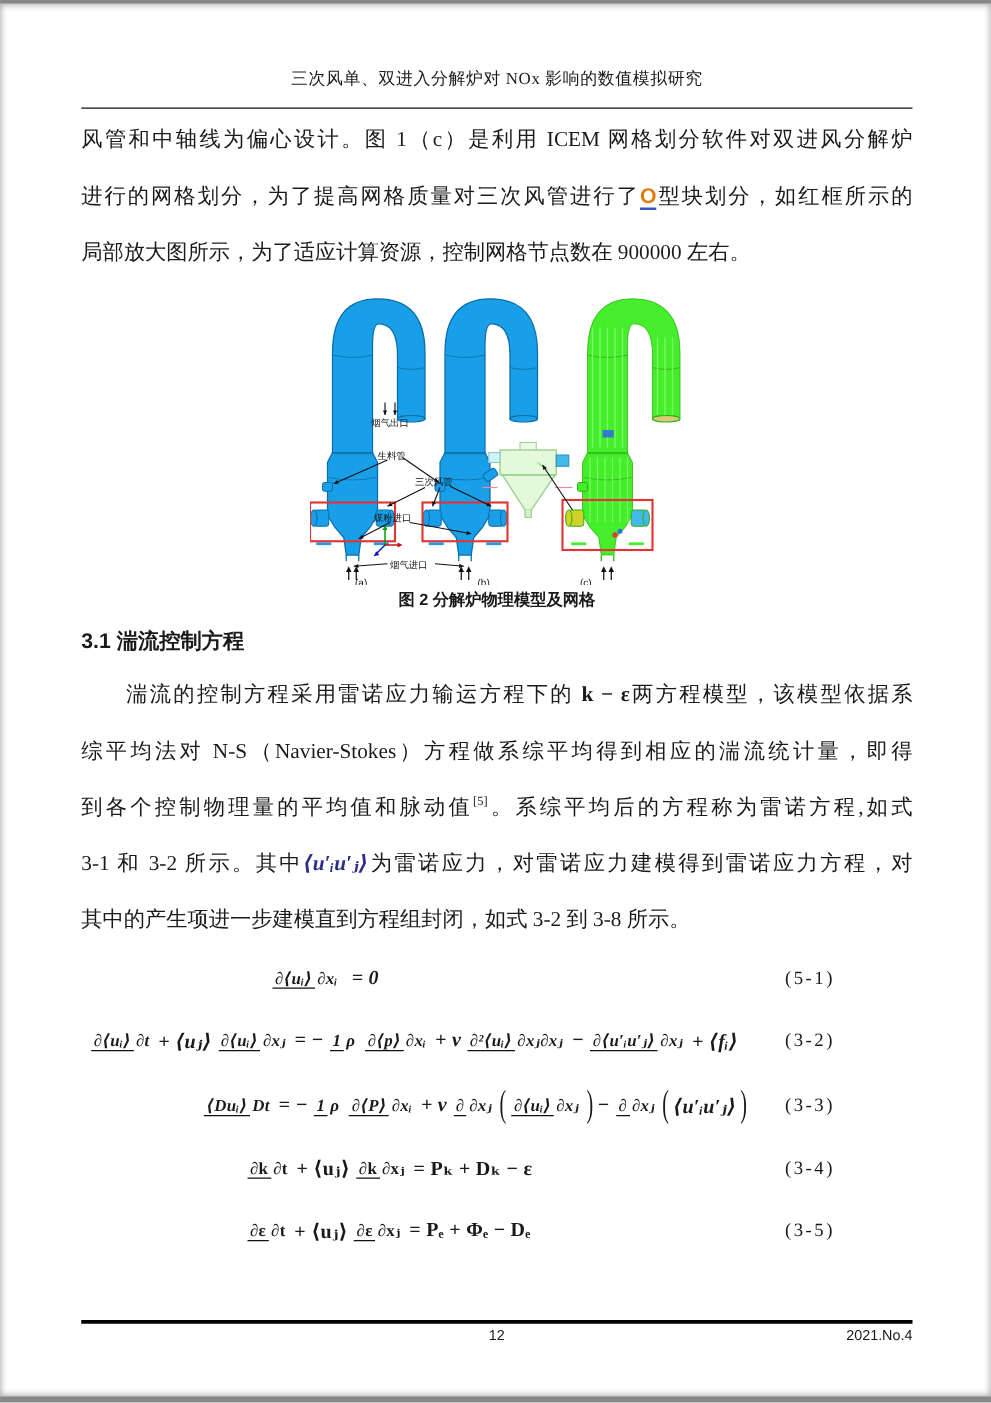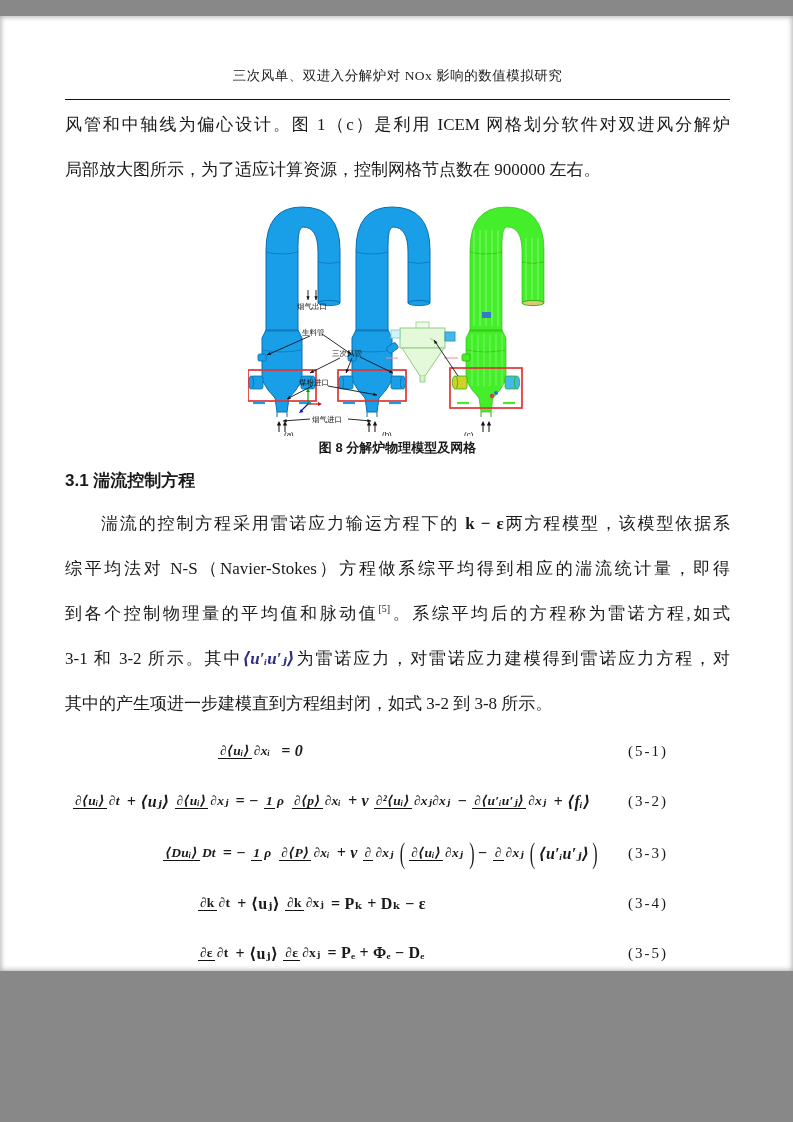--- a/index.html
+++ b/index.html
@@ -1,17 +1,17 @@
 <!DOCTYPE html>
 <html><head>
 <meta charset="utf-8">
 <style>
   html,body{margin:0;padding:0;background:#888;}
   .page{
-    position:relative; width:793px; height:955px; margin:16px auto;
+    position:relative; width:793px; height:1114px; margin:3px auto;
     background:#fff; overflow:hidden;
     font-family:"Liberation Serif","DejaVu Serif",serif; color:#1a1a1a;
     box-shadow: inset 0 0 5px 1px rgba(110,110,110,.55);
   }
   .content{position:absolute; left:65px; right:63px; top:0;}
   .doc-header{margin-top:50px; text-align:center; font-size:13.5px; letter-spacing:.5px; line-height:20px;}
   .header-rule{border:none; border-top:1.8px solid #111; margin:13px 0 0 0;}
   .para{font-size:17px; line-height:45px;}
   .para .line{text-align:justify; text-align-last:justify; white-space:normal;}
   .para .line.last{text-align-last:left;}
@@ -46,20 +46,21 @@
 </head>
 <body>
 
 <div class="page">
   <div class="content">
     <div class="doc-header">三次风单、双进入分解炉对 NOx 影响的数值模拟研究</div>
     <hr class="header-rule">
 
     <div id="para1" class="para">
         <div class="line"><span>风管和中轴线为偏心设计。图 1（c）是利用 ICEM 网格划分软件对双进风分解炉</span></div>
+        <div class="line"><span>进行的网格划分，为了提高网格质量对三次风管进行了</span><span class="hl">O</span><span>型块划分，如红框所示的</span></div>
         <div class="line last"><span>局部放大图所示，为了适应计算资源，控制网格节点数在 900000 左右。</span></div>
       </div>
 
     <div class="figure-wrap">
       <svg class="figure-svg" id="figsvg" width="300" height="244" viewBox="0 0 300 244">
           <g transform="translate(14,8)">
             <path d="M4,140 L4,50 Q4,7 40,7 Q78,7 78,50 L78,103 L56,103 L56,52 Q56,27 41,27 Q36,27 36,45 L36,140 Z" fill="#189fe8" stroke="#0a6daa" stroke-width="1"></path>
             <path d="M4,130 L0,138 L0,180 L6,190 L13,198 L15,212 L25,212 L27,198 L34,190 L40,180 L40,138 L36,130 Z" fill="#189fe8" stroke="#0a6daa" stroke-width="1"></path>
             <path d="M4,52 Q20,56 36,52" fill="none" stroke="#0a6daa" stroke-width="0.8" opacity="0.8"></path>
             <path d="M56,62 Q67,65 78,62" fill="none" stroke="#0a6daa" stroke-width="0.8" opacity="0.8"></path>
@@ -185,21 +186,21 @@
           <path d="M186,148 L189.3830712773995,150.13420447287382 L186.6688536374991,151.94368289947408 Z" fill="#111"></path>
           <text x="49" y="117" font-size="7.5" fill="#111" font-family="&quot;Liberation Sans&quot;,sans-serif">烟气出口</text>
           <text x="54" y="143" font-size="7.5" fill="#111" font-family="&quot;Liberation Sans&quot;,sans-serif">生料管</text>
           <text x="84" y="164" font-size="7.5" fill="#111" font-family="&quot;Liberation Sans&quot;,sans-serif">三次风管</text>
           <text x="51" y="193" font-size="7.5" fill="#111" font-family="&quot;Liberation Sans&quot;,sans-serif">煤粉进口</text>
           <text x="64" y="230" font-size="7.5" fill="#111" font-family="&quot;Liberation Sans&quot;,sans-serif">烟气进口</text>
           <text x="36" y="245" font-size="8" fill="#111" font-family="&quot;Liberation Sans&quot;,sans-serif">(a)</text>
           <text x="134" y="245" font-size="8" fill="#111" font-family="&quot;Liberation Sans&quot;,sans-serif">(b)</text>
           <text x="216" y="245" font-size="8" fill="#111" font-family="&quot;Liberation Sans&quot;,sans-serif">(c)</text>
         </svg>
-      <div class="fig-caption">图 8 分解炉物理模型及网格</div>
+      <div class="fig-caption">图 2 分解炉物理模型及网格</div>
     </div>
 
     <div class="h2">3.1 湍流控制方程</div>
 
     <div id="para2" class="para">
         <div class="line"><span>湍流的控制方程采用雷诺应力输运方程下的 </span><span class="mathb">k − ε</span><span>两方程模型，该模型依据系</span></div>
         <div class="line"><span>综平均法对 N-S（Navier-Stokes）方程做系综平均得到相应的湍流统计量，即得</span></div>
         <div class="line"><span>到各个控制物理量的平均值和脉动值</span><span class="sup">[5]</span><span>。系综平均后的方程称为雷诺方程,如式</span></div>
         <div class="line"><span>3-1 和 3-2 所示。其中</span><span class="math">⟨u′ᵢu′ⱼ⟩</span><span>为雷诺应力，对雷诺应力建模得到雷诺应力方程，对</span></div>
         <div class="line last"><span>其中的产生项进一步建模直到方程组封闭，如式 3-2 到 3-8 所示。</span></div>

